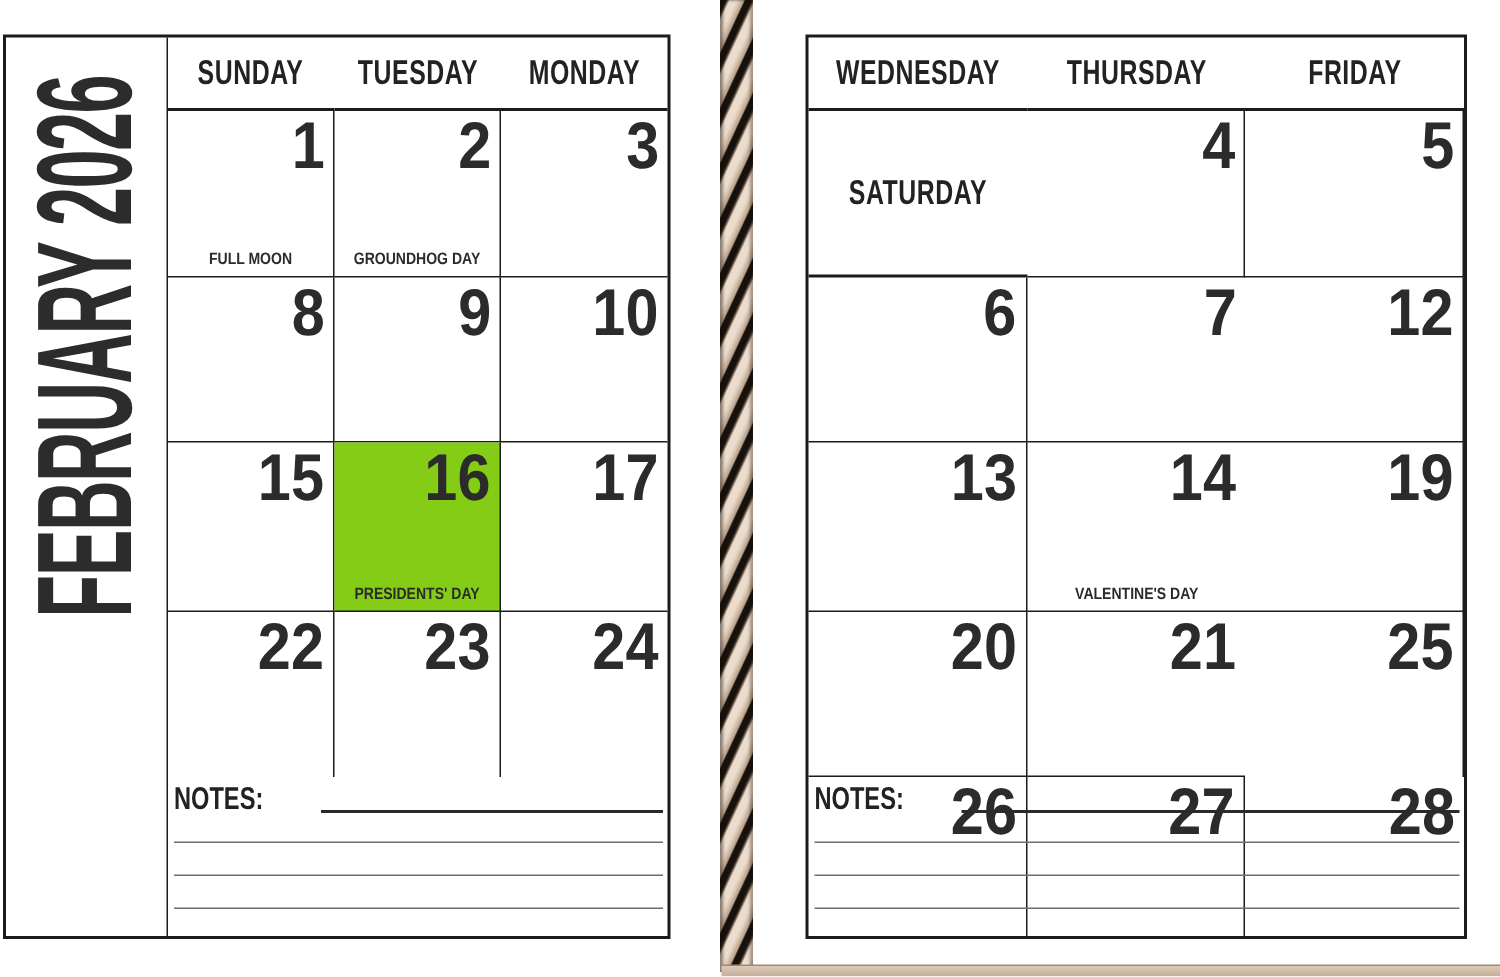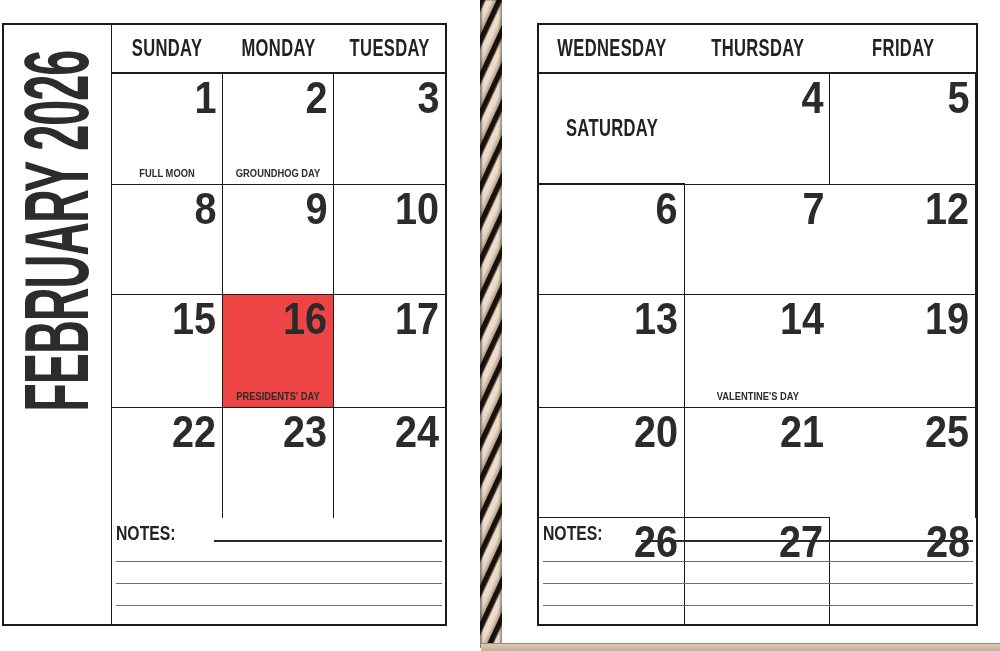--- a/index.html
+++ b/index.html
@@ -45,21 +45,21 @@
     border-bottom:2.5px solid #1b1b1b; overflow:hidden;
   }
   .dow .sq {
     display:inline-block; transform:scaleX(0.72); transform-origin:50% 50%;
     font-size:23px; font-weight:bold; letter-spacing:0.5px; color:#222; white-space:nowrap;
   }
 
   .cell { position:relative; border-right:1.5px solid #1b1b1b; border-bottom:1.5px solid #1b1b1b; }
   .cell.last-col { border-right:none; }
   .cell.last-row { border-bottom:none; }
-  .cell.highlighted { background:#ef4444; }
+  .cell.highlighted { background:#84cc16; }
 
   .num {
     position:absolute; top:-2px; right:6px; line-height:1.18;
     font-size:44px; font-weight:bold; color:#2b2b2b;
     transform:scaleX(0.9); transform-origin:100% 0;
   }
   .day-label {
     position:absolute; left:0; right:0; bottom:5px; text-align:center;
     font-size:11px; font-weight:bold; color:#2b2b2b; white-space:nowrap;
     transform:scaleX(0.85); transform-origin:50% 100%;
@@ -112,24 +112,24 @@
         <span class="sq">FEBRUARY 2026</span>
       </div>
     </div>
 
     <div class="grid">
 
       <div class="dow">
           <span class="sq">SUNDAY</span>
         </div>
       <div class="dow">
+          <span class="sq">TUESDAY</span>
+        </div>
+      <div class="dow">
           <span class="sq">MONDAY</span>
-        </div>
-      <div class="dow">
-          <span class="sq">TUESDAY</span>
         </div>
 
       <div class="cell">
         <span class="num">1</span>
         <span class="day-label">FULL MOON</span>
       </div>
       <div class="cell">
         <span class="num">2</span>
         <span class="day-label">GROUNDHOG DAY</span>
       </div>

